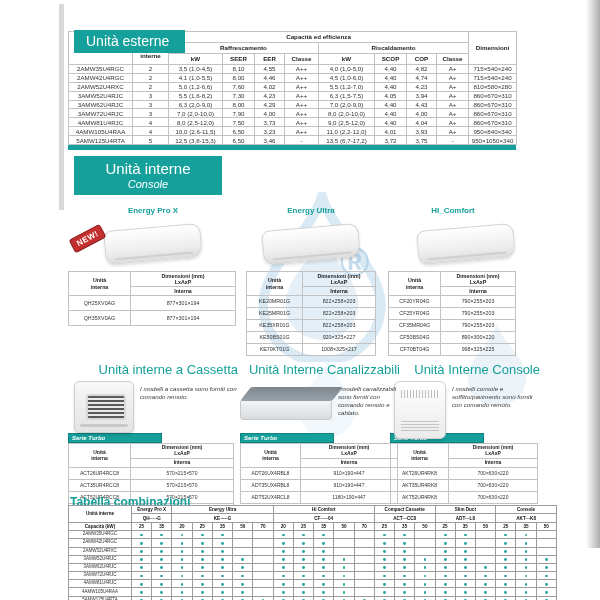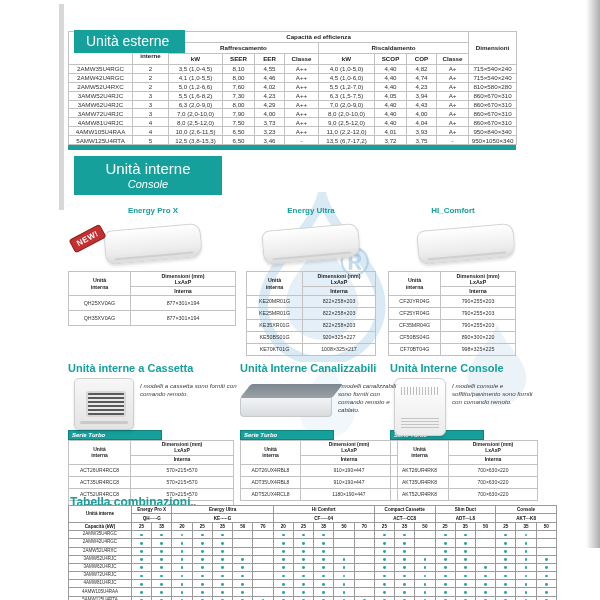--- a/index.html
+++ b/index.html
@@ -53,21 +53,21 @@
     background:linear-gradient(#ffffff,#ececec 70%,#dcdcdc);border:1px solid #d4d4d4;
     box-shadow:0 2px 3px rgba(0,0,0,.12);}
   .wall-unit::after{content:"";position:absolute;left:8%;bottom:3px;width:84%;height:2px;
     background:#cfcfcf;border-radius:2px;}
   .badge-new{position:absolute;left:2px;top:12px;transform:rotate(-28deg);
     background:#c42f2f;color:#fff;font-weight:bold;font-size:8px;padding:2px 5px;
     border-radius:3px;border:1px solid #8f1f1f;z-index:3;letter-spacing:.5px;}
 
   
   .s-block{position:absolute;top:362px;z-index:1;}
-  .s-title{color:#16a09b;font-weight:bold;font-size:11px;text-align:left;margin-bottom:4px;}
+  .s-title{color:#16a09b;font-weight:normal;font-size:13px;text-align:right;margin-bottom:4px;}
   .s-fig{display:flex;align-items:flex-start;gap:6px;height:52px;}
   .s-note{font-size:6.2px;font-style:italic;color:#3a3a3a;line-height:1.3;padding-top:4px;}
   .serie-bar{background:#16a09b;color:#fff;font-size:6px;font-weight:bold;font-style:italic;
     width:86px;padding:1px 3px;border:1px solid #0e827e;}
 
   .cassette-unit{width:58px;height:50px;background:linear-gradient(#f7f7f7,#e3e3e3);
     border:1px solid #cfcfcf;border-radius:5px;position:relative;flex:none;margin-left:6px;
     box-shadow:0 2px 3px rgba(0,0,0,.12);}
   .cassette-unit::before{content:"";position:absolute;left:11px;top:12px;width:36px;height:22px;
     background:repeating-linear-gradient(#5a5a5a 0 2px,#e9e9e9 2px 4px);border-radius:3px;border:2px solid #d8d8d8;}

